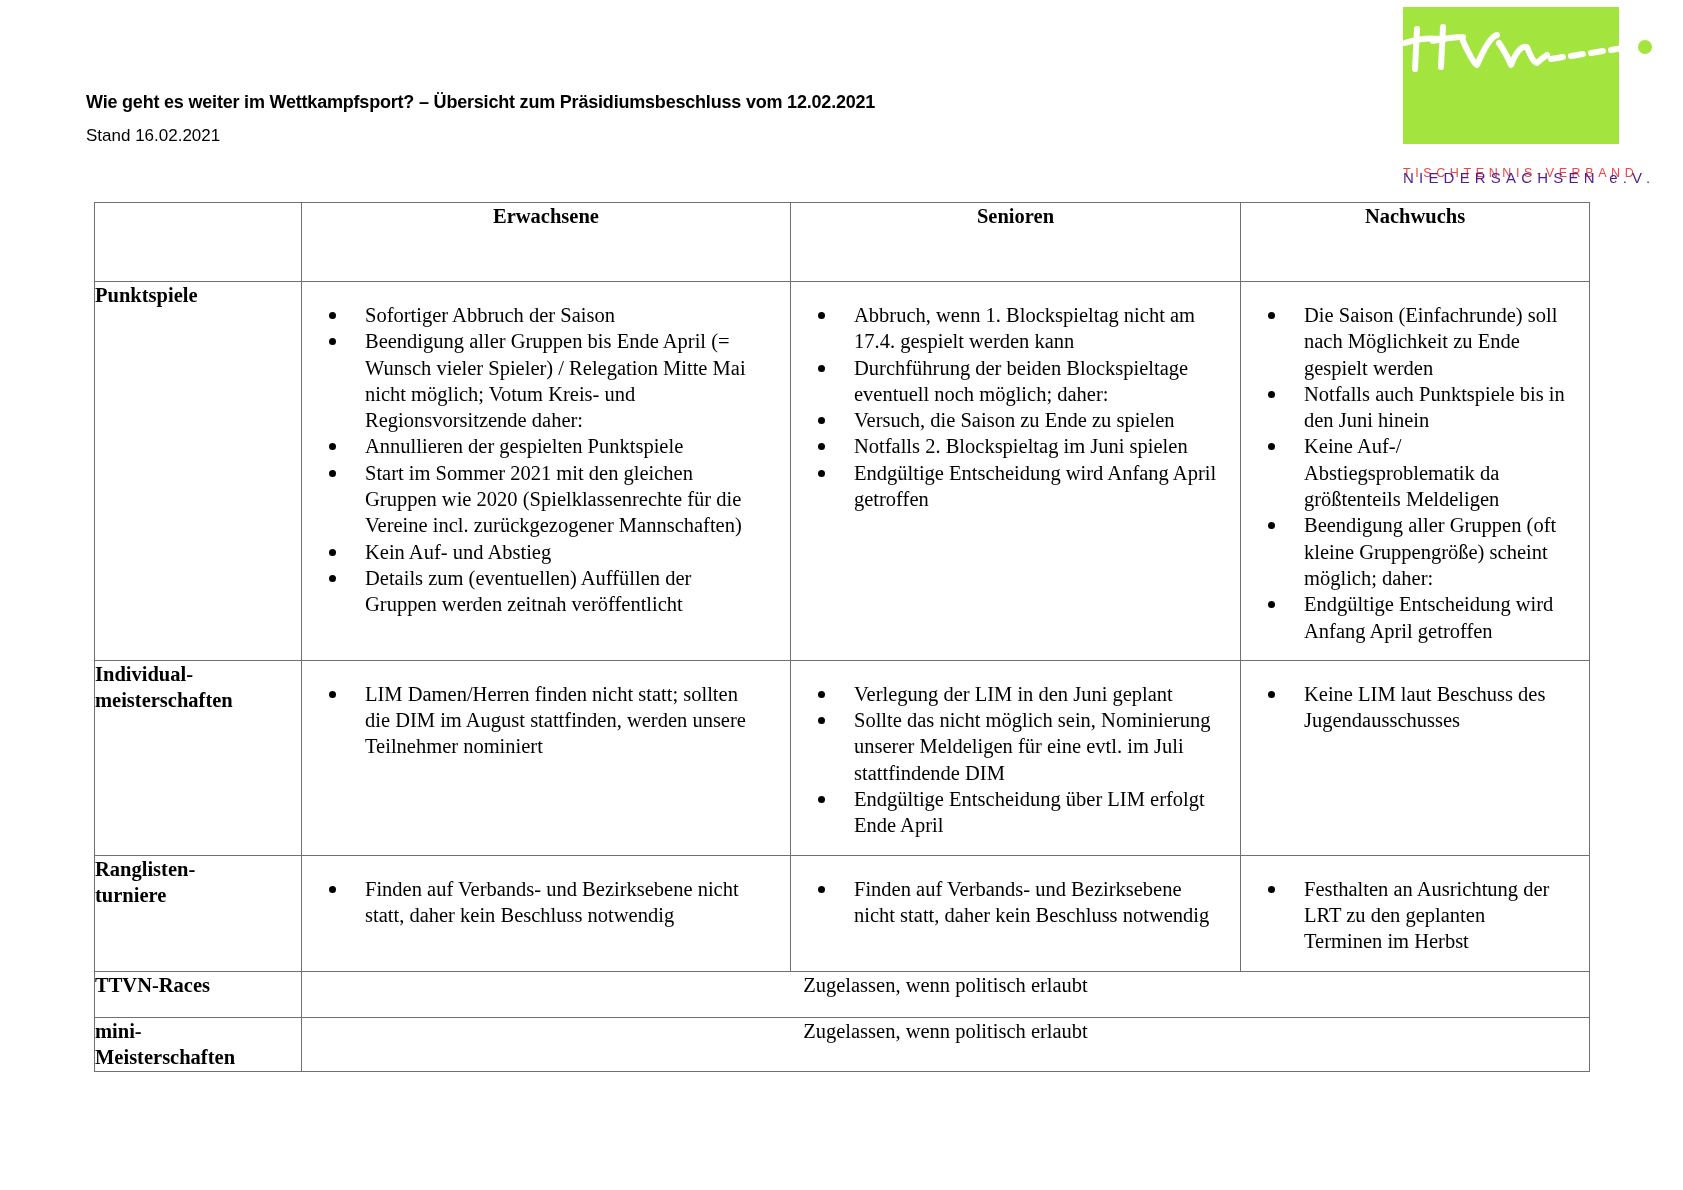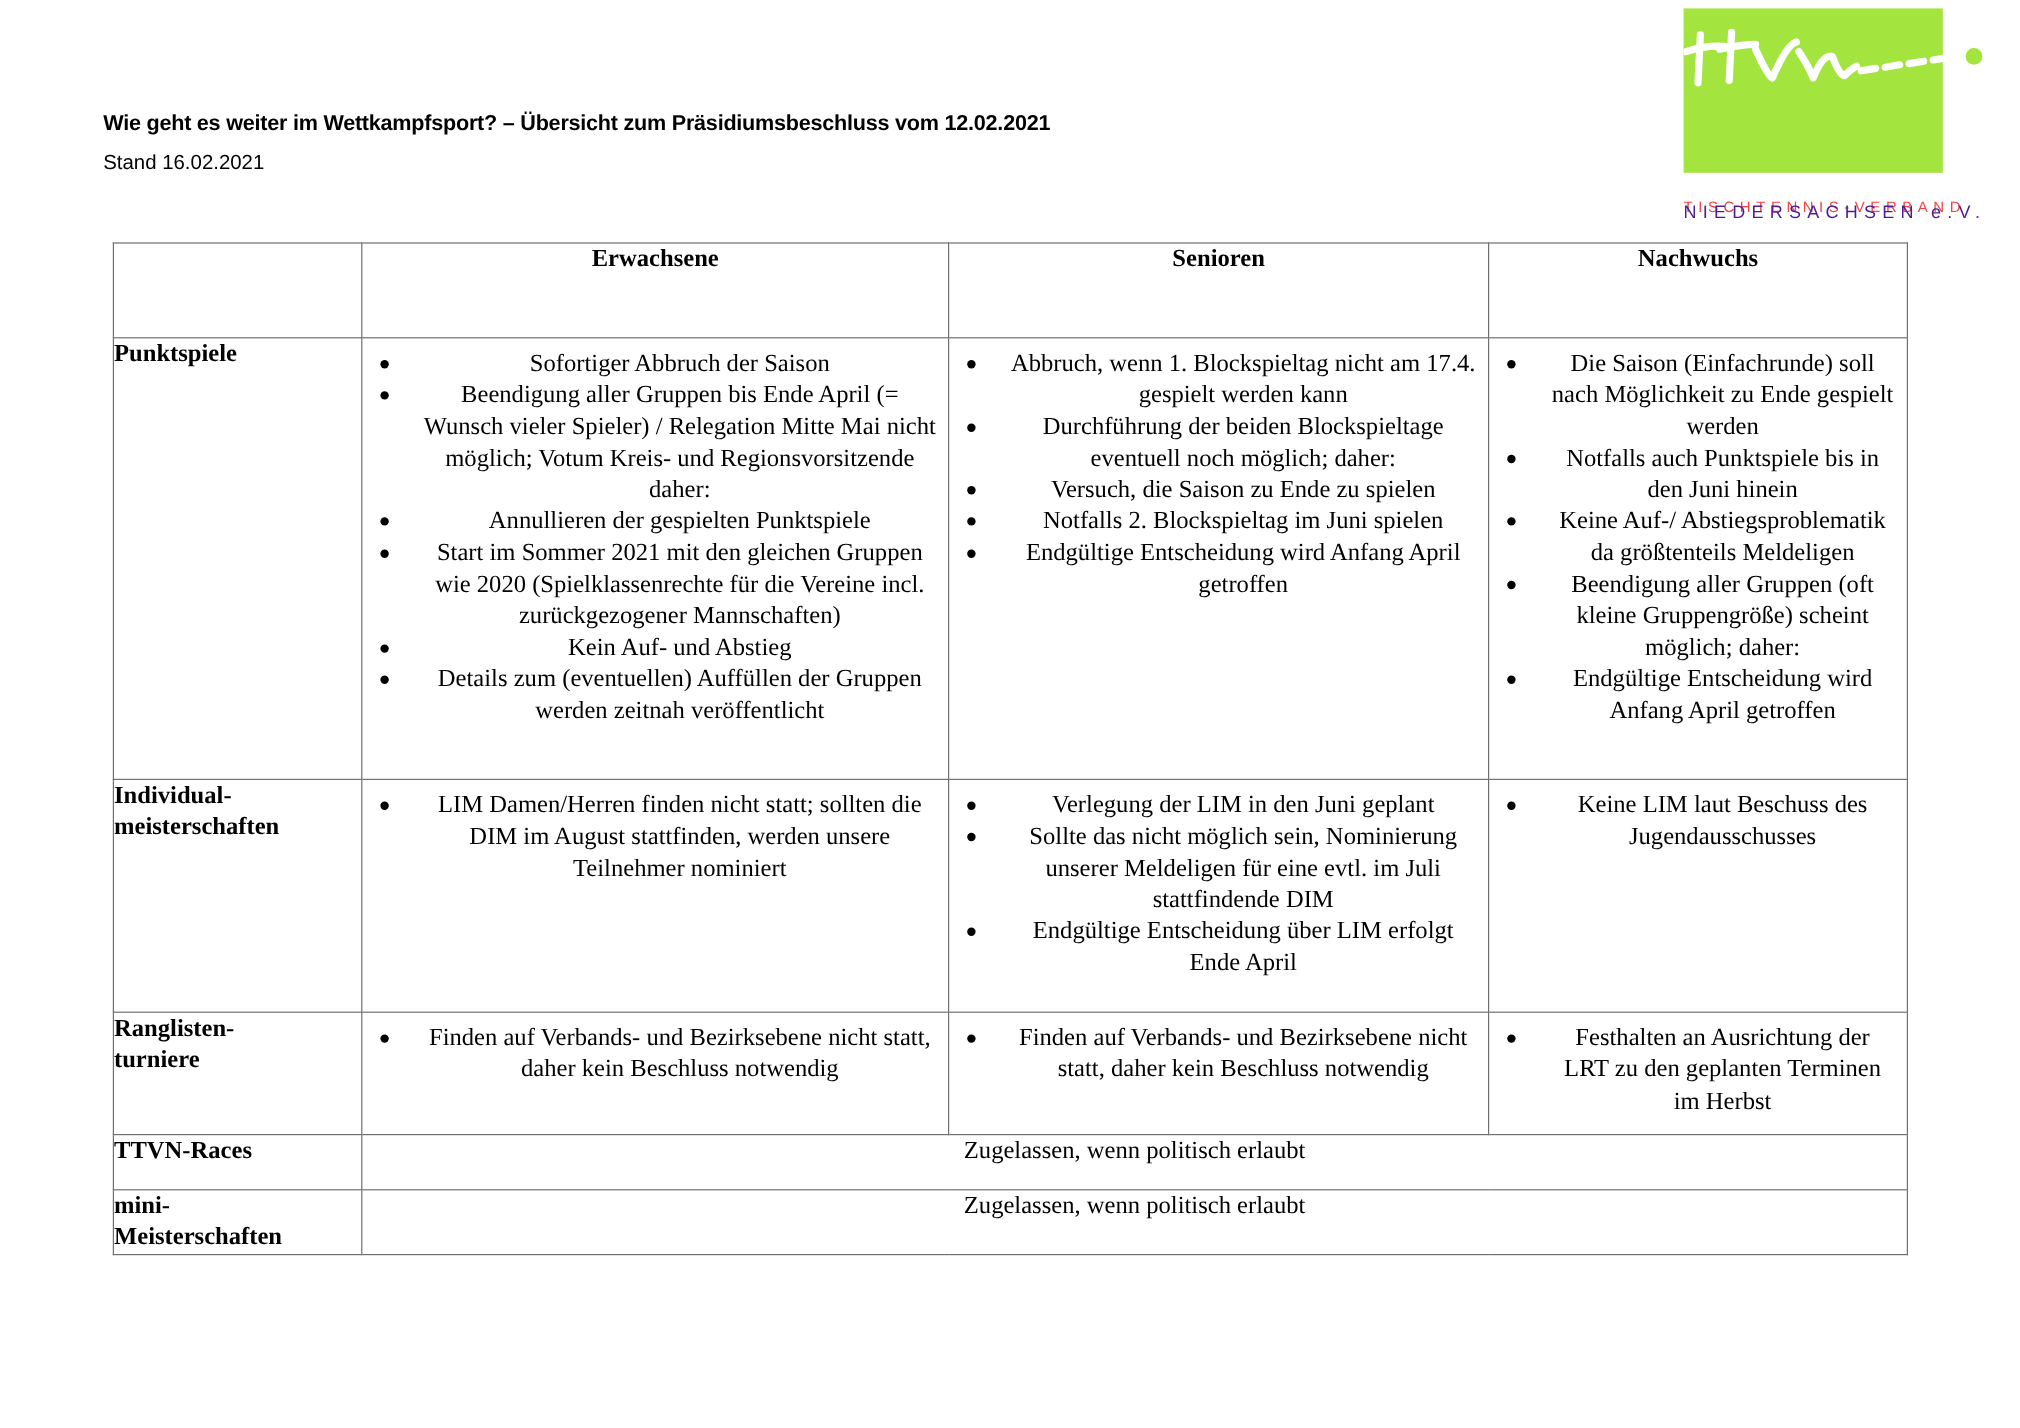--- a/index.html
+++ b/index.html
@@ -31,21 +31,21 @@
   table.grid {
     position: absolute; left: 94px; top: 202px; width: 1495px;
     border-collapse: collapse; table-layout: fixed;
   }
   table.grid td {
     border: 1.5px solid #707070; vertical-align: top; padding: 0; font-size: 20.5px; line-height: 26.3px; font-family: Liberation Serif, serif;
   }
   td.rowhead { vertical-align: middle; font-weight: bold; padding-left: 11px; line-height: 26px; }
   td.colhead { text-align: center; vertical-align: middle; font-weight: bold; }
   td.merged { text-align: center; vertical-align: middle; }
-  ul.bullets { list-style: none; margin: 4px; padding: 4px 6px 0 0; text-align: center; }
+  ul.bullets { list-style: none; margin: 16px; padding: 4px 6px 0 0; }
   ul.bullets li { position: relative; padding-left: 47px; }
   ul.bullets li::before {
     content: ""; position: absolute; left: 11px; top: 10px; width: 7px; height: 7px;
     background: #000; border-radius: 50%;
   }
 </style>
 </head>
 <body>
 
 <div class="title">Wie geht es weiter im Wettkampfsport? – Übersicht zum Präsidiumsbeschluss vom 12.02.2021</div>

